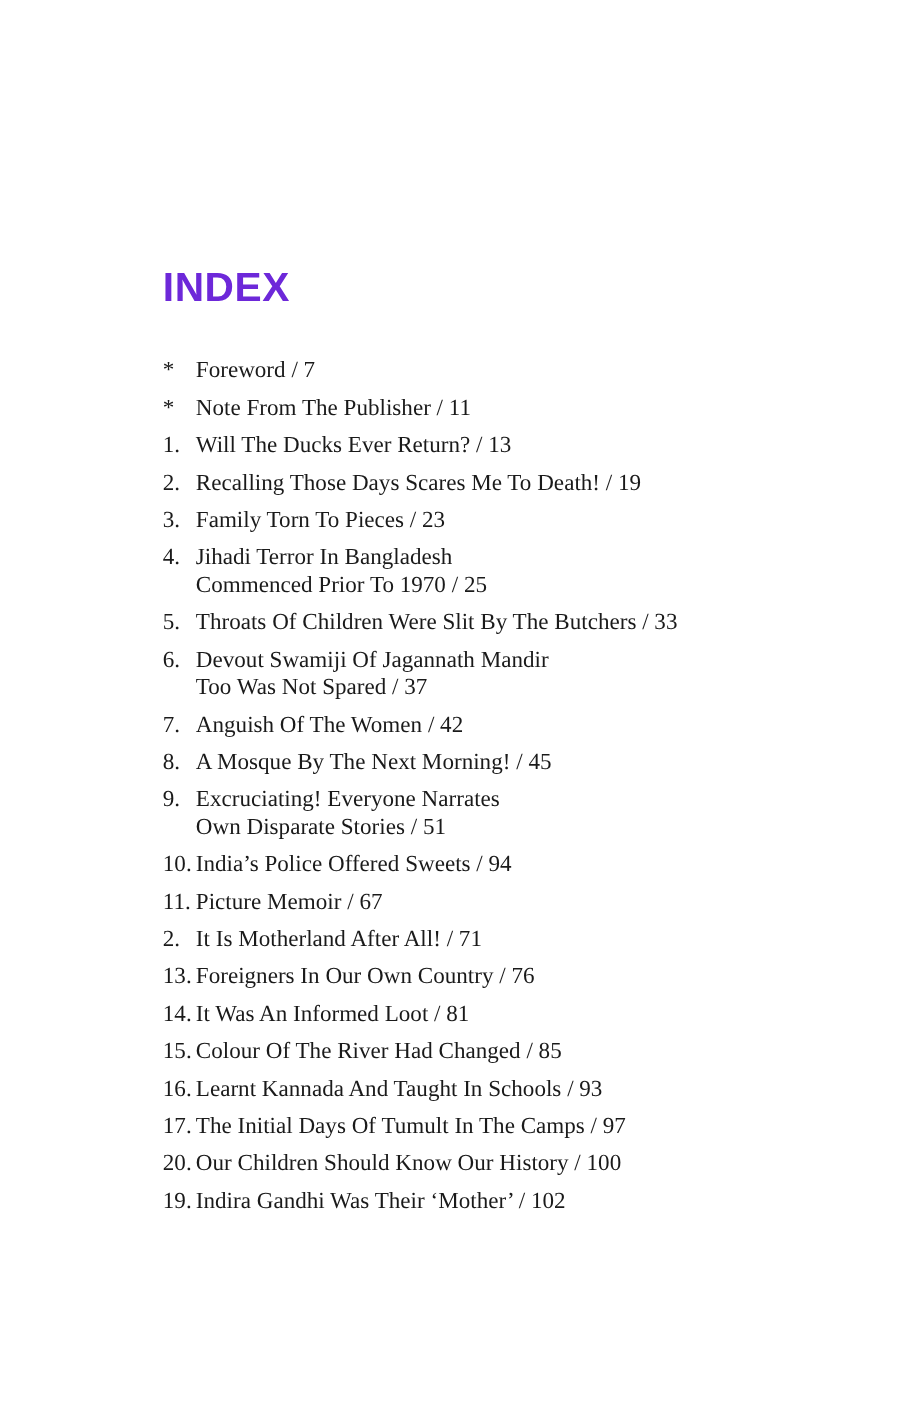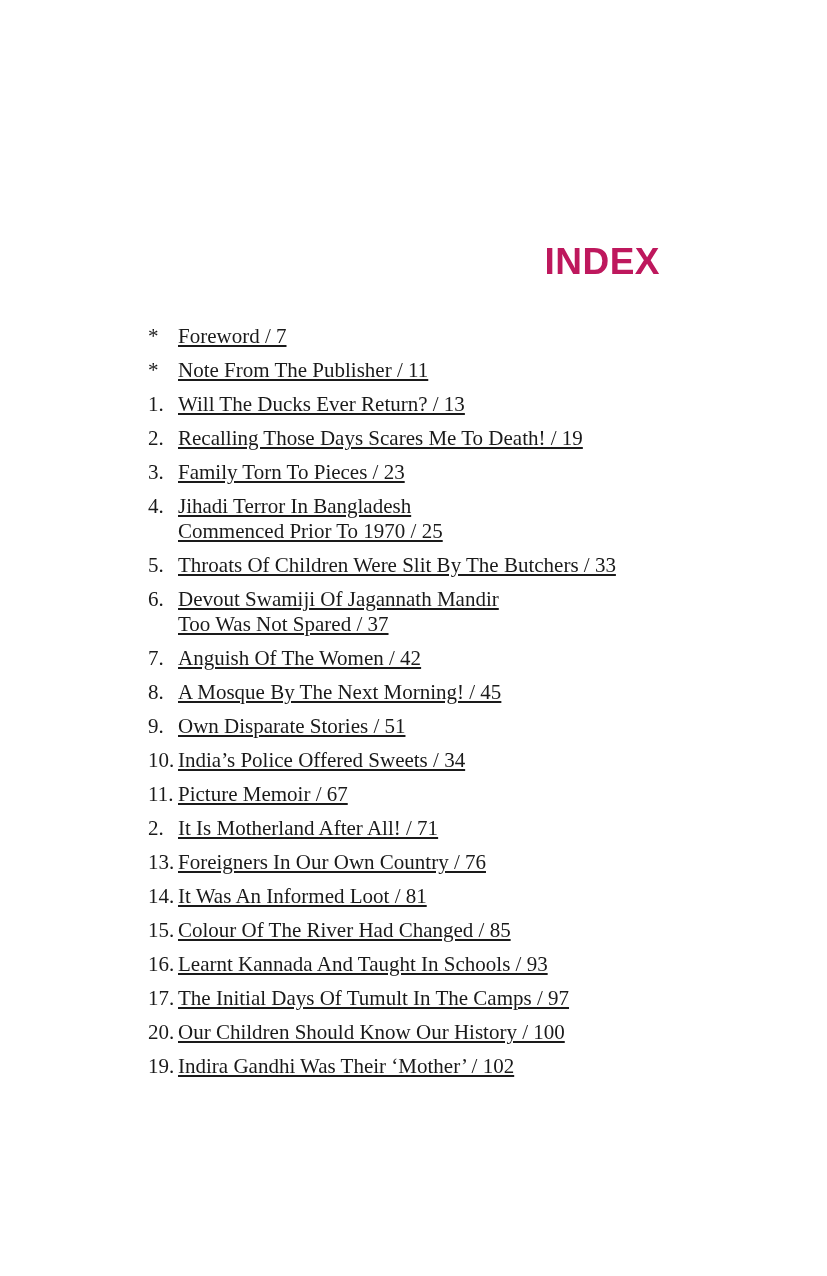--- a/index.html
+++ b/index.html
@@ -23,22 +23,22 @@
     top: 0;
     width: 512px;
   }
   .page-title {
     margin-top: 242px;
     font-family: "Liberation Sans", "DejaVu Sans", sans-serif;
     font-weight: 700;
     font-size: 37px;
     line-height: 40px;
     letter-spacing: 0.5px;
-    text-align: right;
-    color: #be185d;
+    text-align: left;
+    color: #6d28d9;
   }
   .toc {
     list-style: none;
     margin-top: 42px;
     font-size: 21px;
     line-height: 25px;
     color: #1a1a1a;
   }
   .toc-row {
     display: flex;
@@ -48,21 +48,20 @@
   .toc-marker {
     flex: 0 0 30px;
     width: 30px;
   }
   .toc-text {
     flex: 1 1 auto;
   }
   .toc-line {
     display: block;
     white-space: nowrap;
-    text-decoration: underline;
   }
 </style>
 </head>
 <body>
 
 <div class="page">
   <div class="content-column">
     <h1 class="page-title">INDEX</h1>
     <ol class="toc" id="toc-list">
   <li class="toc-row">
@@ -133,28 +132,29 @@
   <li class="toc-row">
     <span class="toc-marker">8.</span>
     <span class="toc-text">
             <span class="toc-line">A Mosque By The Next Morning! / 45</span>
           </span>
   </li>
 
   <li class="toc-row">
     <span class="toc-marker">9.</span>
     <span class="toc-text">
+            <span class="toc-line">Excruciating! Everyone Narrates</span>
             <span class="toc-line">Own Disparate Stories / 51</span>
           </span>
   </li>
 
   <li class="toc-row">
     <span class="toc-marker">10.</span>
     <span class="toc-text">
-            <span class="toc-line">India’s Police Offered Sweets / 34</span>
+            <span class="toc-line">India’s Police Offered Sweets / 94</span>
           </span>
   </li>
 
   <li class="toc-row">
     <span class="toc-marker">11.</span>
     <span class="toc-text">
             <span class="toc-line">Picture Memoir / 67</span>
           </span>
   </li>
 

